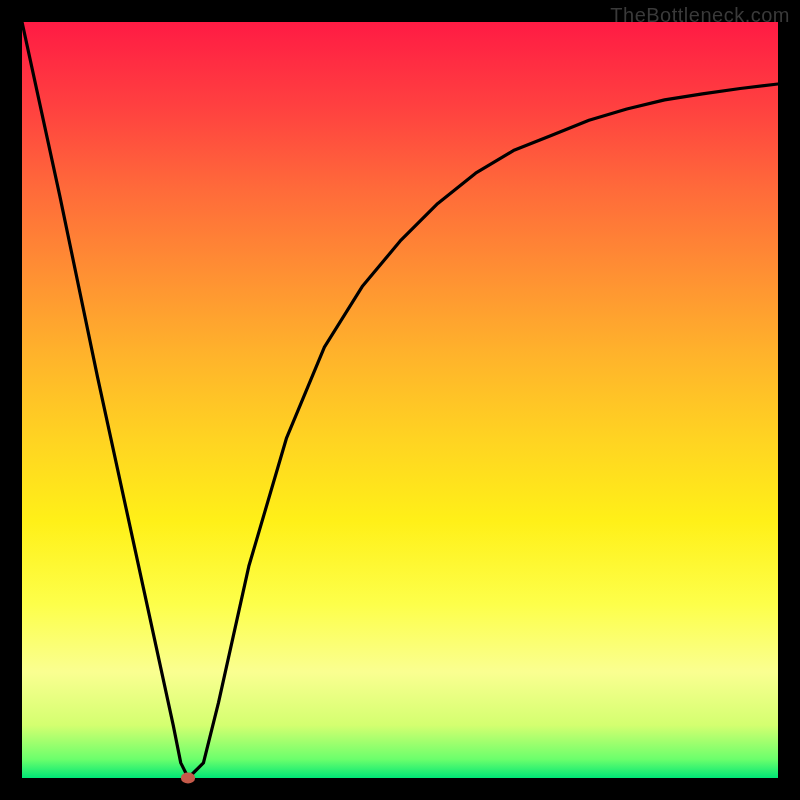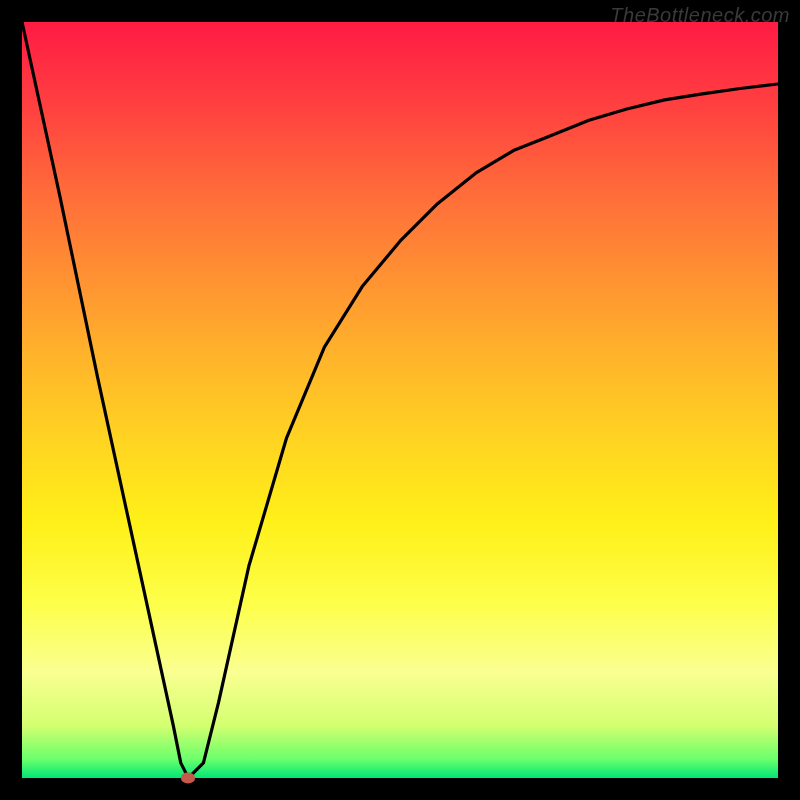--- a/index.html
+++ b/index.html
@@ -49,21 +49,20 @@
   .watermark-link {
     position: absolute;
     top: 4px;
     right: 10px;
     color: #3a3a3a;
     font-size: 20px;
     font-weight: 500;
     letter-spacing: 0.5px;
     text-decoration: none;
     font-family: Verdana, Arial, sans-serif;
-    font-style: italic;
   }
   .dot {
     position: absolute;
     width: 14px;
     height: 11px;
     border-radius: 50% / 45%;
     background: #c55a4a;
     transform: translate(-50%, -50%);
   }
 </style>

